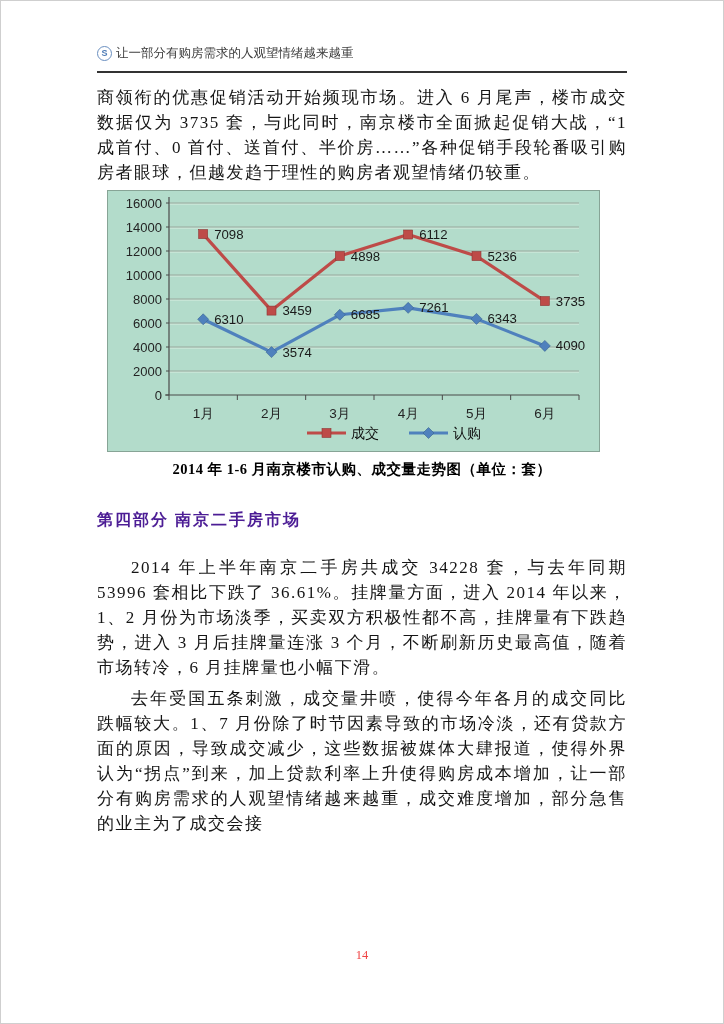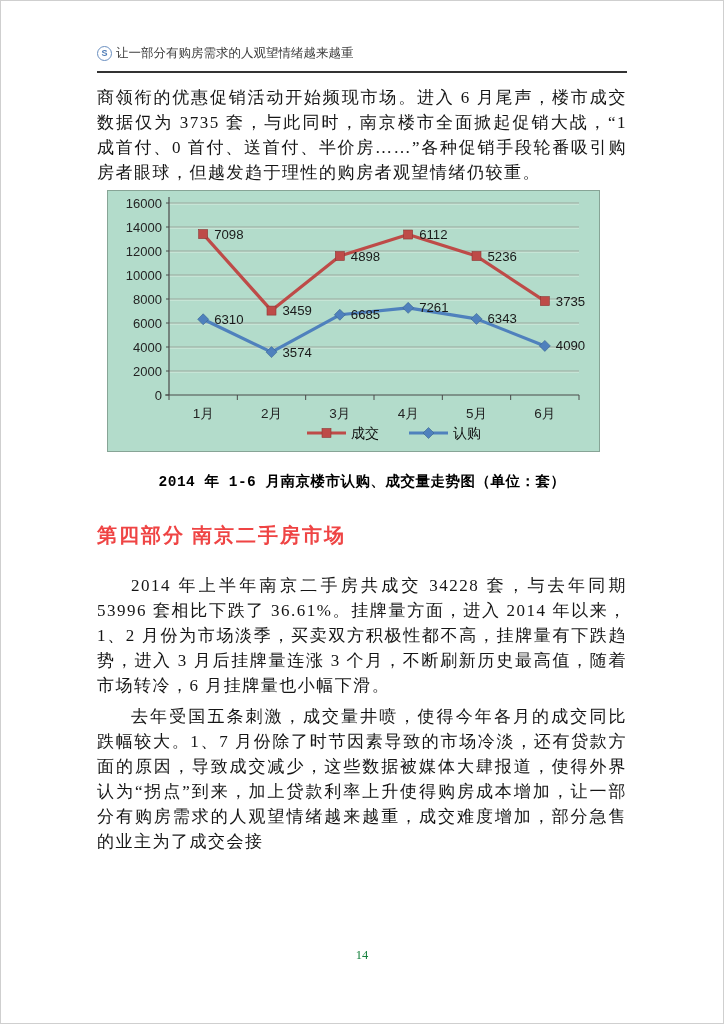--- a/index.html
+++ b/index.html
@@ -27,29 +27,29 @@
   .indent{text-indent:2em;}
   .par2{margin-top:24px;}
   .par3{margin-top:6px;}
   .chart-box{
     width:491px;height:260px;margin:5px 0 0 10px;
     background:#b3dccb;border:1px solid #87a496;box-sizing:content-box;
   }
   .chart-box svg{display:block;}
   .caption{
     text-align:center;font-weight:bold;font-size:14.5px;color:#000;
-    margin-top:20px;letter-spacing:0.5px;font-family:Liberation Mono, monospace;
+    margin-top:8px;letter-spacing:0.5px;
   }
   .section-heading{
-    font-size:20px;font-weight:bold;color:#ef4444;margin:30px 0 0 0;
+    font-size:16px;font-weight:bold;color:#4c1d95;margin:30px 0 0 0;
     letter-spacing:2px;line-height:1.4;
   }
   .page-number{
     position:absolute;bottom:60px;left:0;right:0;text-align:center;
-    font-size:12.5px;color:#15803d;
+    font-size:12.5px;color:#ef4444;
   }
   .chart-text{font-family:"Liberation Sans","DejaVu Sans",sans-serif;}
 </style>
 </head>
 <body>
 
 <div class="page">
 
   <div class="header">
     <div class="header-left">

